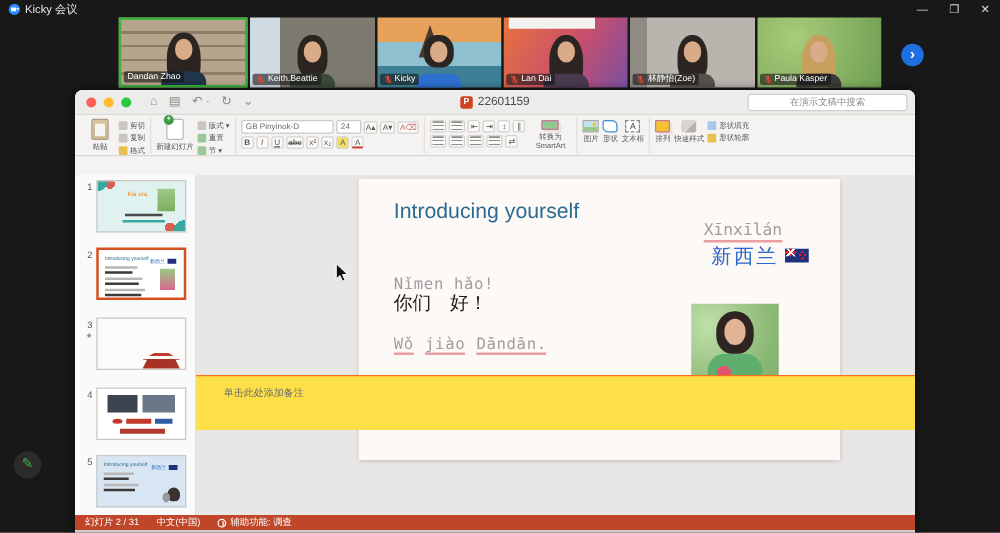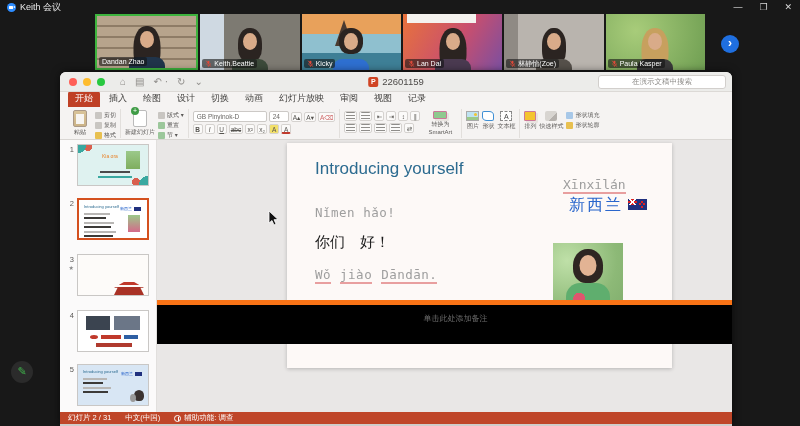--- a/index.html
+++ b/index.html
@@ -177,22 +177,22 @@
   #photo .hair { position:absolute; left:50%; top:6px; transform:translateX(-50%); width:30px;
     height:34px; border-radius:48% 48% 42% 42%; background:#2e2522; }
   #photo .face { position:absolute; left:50%; top:12px; transform:translateX(-50%); width:17px;
     height:21px; border-radius:50%; background:#e2b394; }
   #photo .dress { position:absolute; left:50%; bottom:-4px; transform:translateX(-50%); width:44px;
     height:52px; border-radius:14px 14px 0 0;
     background:radial-gradient(circle at 30% 30%,#e0556e 0 6px,transparent 6px),
                radial-gradient(circle at 70% 45%,#7fc06a 0 5px,transparent 5px),
                radial-gradient(circle at 45% 70%,#e8a43c 0 5px,transparent 5px),
                radial-gradient(circle at 75% 80%,#e0556e 0 5px,transparent 5px),#5fae6e; }
-  #notes { position:absolute; left:97px; right:0; top:228px; height:44px; background:#000000;
-    border-top:5px solid #f97316; font-size:8px; color:#6b6b6b; padding:8px 0 0 22px;text-align:center; }
+  #notes { position:absolute; left:97px; right:0; top:228px; height:44px; background:#fde047;
+    border-top:1px solid #f97316; font-size:8px; color:#6b6b6b; padding:8px 0 0 22px; }
   #statusbar { position:absolute; left:0; bottom:2px; width:672px; height:12px; background:#bf4629;
     display:flex; align-items:center; color:#fff; font-size:7.5px; padding:0 8px; gap:14px; }
   #statusbar .right { margin-left:auto; display:flex; align-items:center; gap:9px; }
   .sb-item { display:flex; align-items:center; gap:3px; white-space:nowrap; }
   .acc-icon { width:7px; height:7px; border:1px solid #fff; border-radius:50%; position:relative; }
   .acc-icon::after { content:""; position:absolute; left:2.4px; top:1px; width:1.2px; height:4px; background:#fff; }
   .ic-note { width:7px; height:8px; border:1px solid #fff; background:linear-gradient(180deg,transparent 2px,#fff 2px 3px,transparent 3px 4px,#fff 4px 5px,transparent 5px); }
   .ic-comm { width:8px; height:6px; border:1px solid #fff; border-radius:2px; position:relative; }
   .ic-comm::after { content:""; position:absolute; left:1px; bottom:-3px; border-left:2px solid transparent;
     border-right:2px solid transparent; border-top:3px solid #fff; }
@@ -210,21 +210,21 @@
   
   #annot-btn { position:absolute; left:11px; top:361px; width:22px; height:22px; border-radius:50%;
     background:#2b2b2b; color:#3fae4a; font-size:11px; text-align:center; line-height:21px; }
   #cursor { position:absolute; left:268px; top:211px; width:11px; height:16px; pointer-events:none; z-index:50; }
 </style>
 </head>
 <body>
 
 <div id="zoom-titlebar">
   <span class="zoom-logo"></span>
-  <span>Keith 会议</span>
+  <span>Kicky 会议</span>
 </div>
 <div id="win-controls">
   <span>—</span>
   <span>❐</span>
   <span>✕</span>
 </div>
 
 <div id="video-strip">
   <div class="vtile speaking bg-shelf">
     <div class="person">
@@ -330,32 +330,20 @@
     <span class="qat">↶ ·</span>
     <span class="qat">↻</span>
     <span class="qat">⌄</span>
     <div id="ppt-title">
       <span class="ppt-appicon">P</span>
       <span>22601159</span>
     </div>
     <div id="search-box">在演示文稿中搜索</div>
   </div>
 
-  <div id="ribbon-tabs">
-    <div class="rtab active">开始</div>
-    <div class="rtab">插入</div>
-    <div class="rtab">绘图</div>
-    <div class="rtab">设计</div>
-    <div class="rtab">切换</div>
-    <div class="rtab">动画</div>
-    <div class="rtab">幻灯片放映</div>
-    <div class="rtab">审阅</div>
-    <div class="rtab">视图</div>
-    <div class="rtab">记录</div>
-  </div>
 
   <div id="ribbon">
     <div class="rgroup">
       <div class="bigbtn">
         <div class="bi i-paste"></div>
         <span>粘贴</span>
       </div>
       <div class="smallcol">
         <div class="srow">
             <span class="mini"></span>
@@ -529,21 +517,21 @@
           <div class="l lh" style="top:26px;width:25px;"></div>
           <div class="girl"></div>
         </div>
       </div>
     </div>
 
     <div id="editor">
       <div id="slide">
         <div id="slide-title">Introducing yourself</div>
 
-        <div class="pin" style="top:62px;text-align:center;">Nǐmen hǎo!</div>
+        <div class="pin" style="top:76px;text-align:center;">Nǐmen hǎo!</div>
         <div class="han" style="top:90px;">你们　好！</div>
 
         <div class="pin" style="top:124px;">
           <span class="u">Wǒ</span><span class="u">jiào</span><span class="u">Dāndān.</span>
         </div>
 
         <div class="pin" style="top:158px;">
           <span class="u">Wǒ</span><span class="u">shì</span><span class="u">Zhōngguó</span><span class="u">rén.</span>
         </div>
         <div class="han" style="top:178px;">我 是　 中国　　人。</div>

